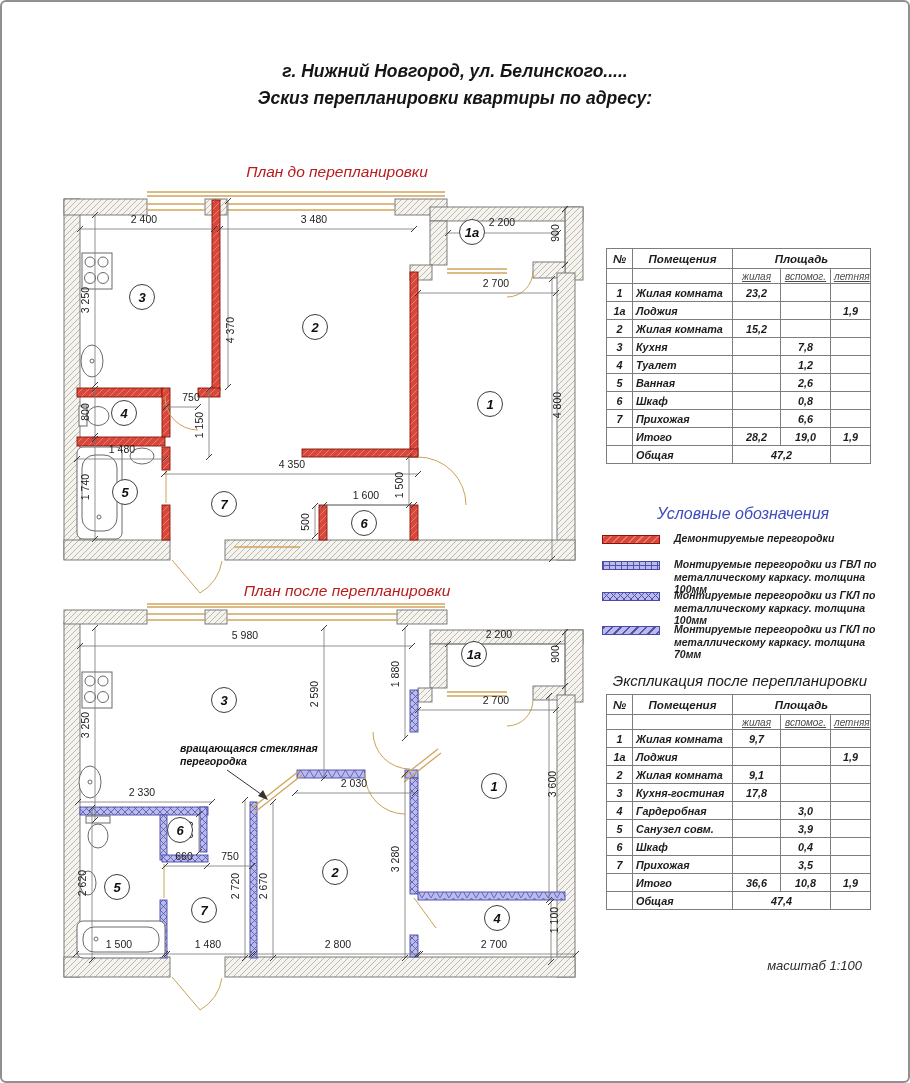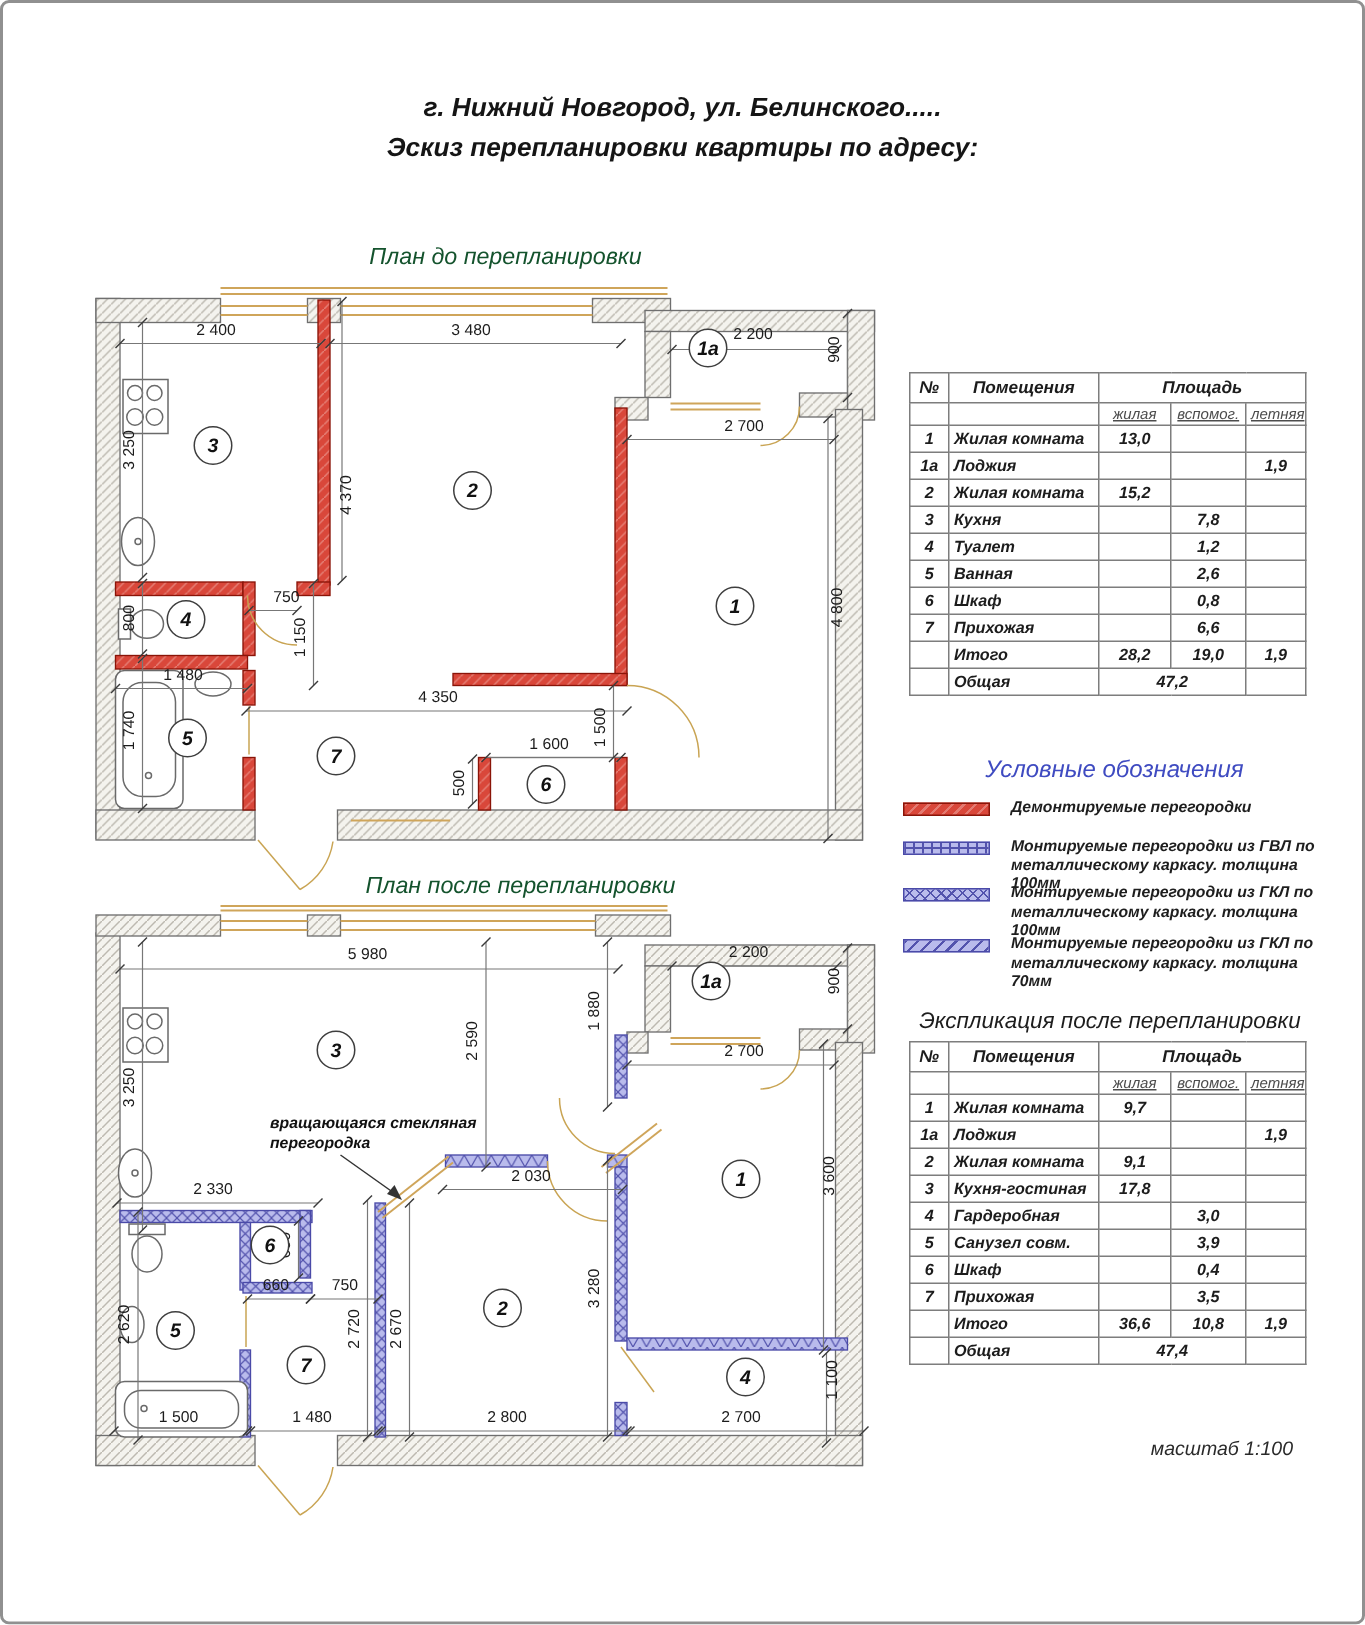--- a/index.html
+++ b/index.html
@@ -1,18 +1,18 @@
 <!DOCTYPE html>
 <html><head>
 <meta charset="utf-8">
 <style>
   html,body{margin:0;padding:0;background:#fff;}
   .page{position:relative;width:910px;height:1083px;background:#fff;border:2px solid #909090;border-radius:6px;box-sizing:border-box;overflow:hidden;font-family:"Liberation Sans",sans-serif;}
   .doc-title{position:absolute;top:56px;left:0;width:906px;text-align:center;font:italic 700 17.5px "Liberation Sans",sans-serif;color:#151515;line-height:27px;}
-  .plan-label{position:absolute;text-align:center;font:italic 400 15.5px "Liberation Sans",sans-serif;color:#14532d;white-space:nowrap;}
+  .plan-label{position:absolute;text-align:center;font:italic 400 15.5px "Liberation Sans",sans-serif;color:#b91c1c;white-space:nowrap;}
   .plan-svg{position:absolute;overflow:visible;}
 
   
   .hw{fill:url(#hat);stroke:#6f6f6f;stroke-width:0.9;}
   .rw{fill:url(#redp);stroke:#8a1408;stroke-width:0.9;}
   .bx{fill:url(#xp);stroke:#4a4aa8;stroke-width:0.9;}
   .bt{fill:url(#tp);stroke:#4a4aa8;stroke-width:0.9;}
   .win{stroke:#cfa55a;stroke-width:1.3;fill:none;}
   .door{stroke:#c9a453;stroke-width:1;fill:none;}
   .thin{stroke:#8a8a8a;stroke-width:1;fill:none;}
@@ -444,21 +444,21 @@
           <th></th>
           <th>жилая</th>
           <th>вспомог.</th>
           <th>летняя</th>
         </tr>
       </thead>
       <tbody id="tb-before">
           <tr>
             <td class="cn">1</td>
             <td class="cname">Жилая комната</td>
-            <td class="cv">13,0</td>
+            <td class="cv">23,2</td>
             <td class="cv"></td>
             <td class="cv"></td>
           </tr>
           <tr>
             <td class="cn">1а</td>
             <td class="cname">Лоджия</td>
             <td class="cv"></td>
             <td class="cv"></td>
             <td class="cv">1,9</td>
           </tr>

